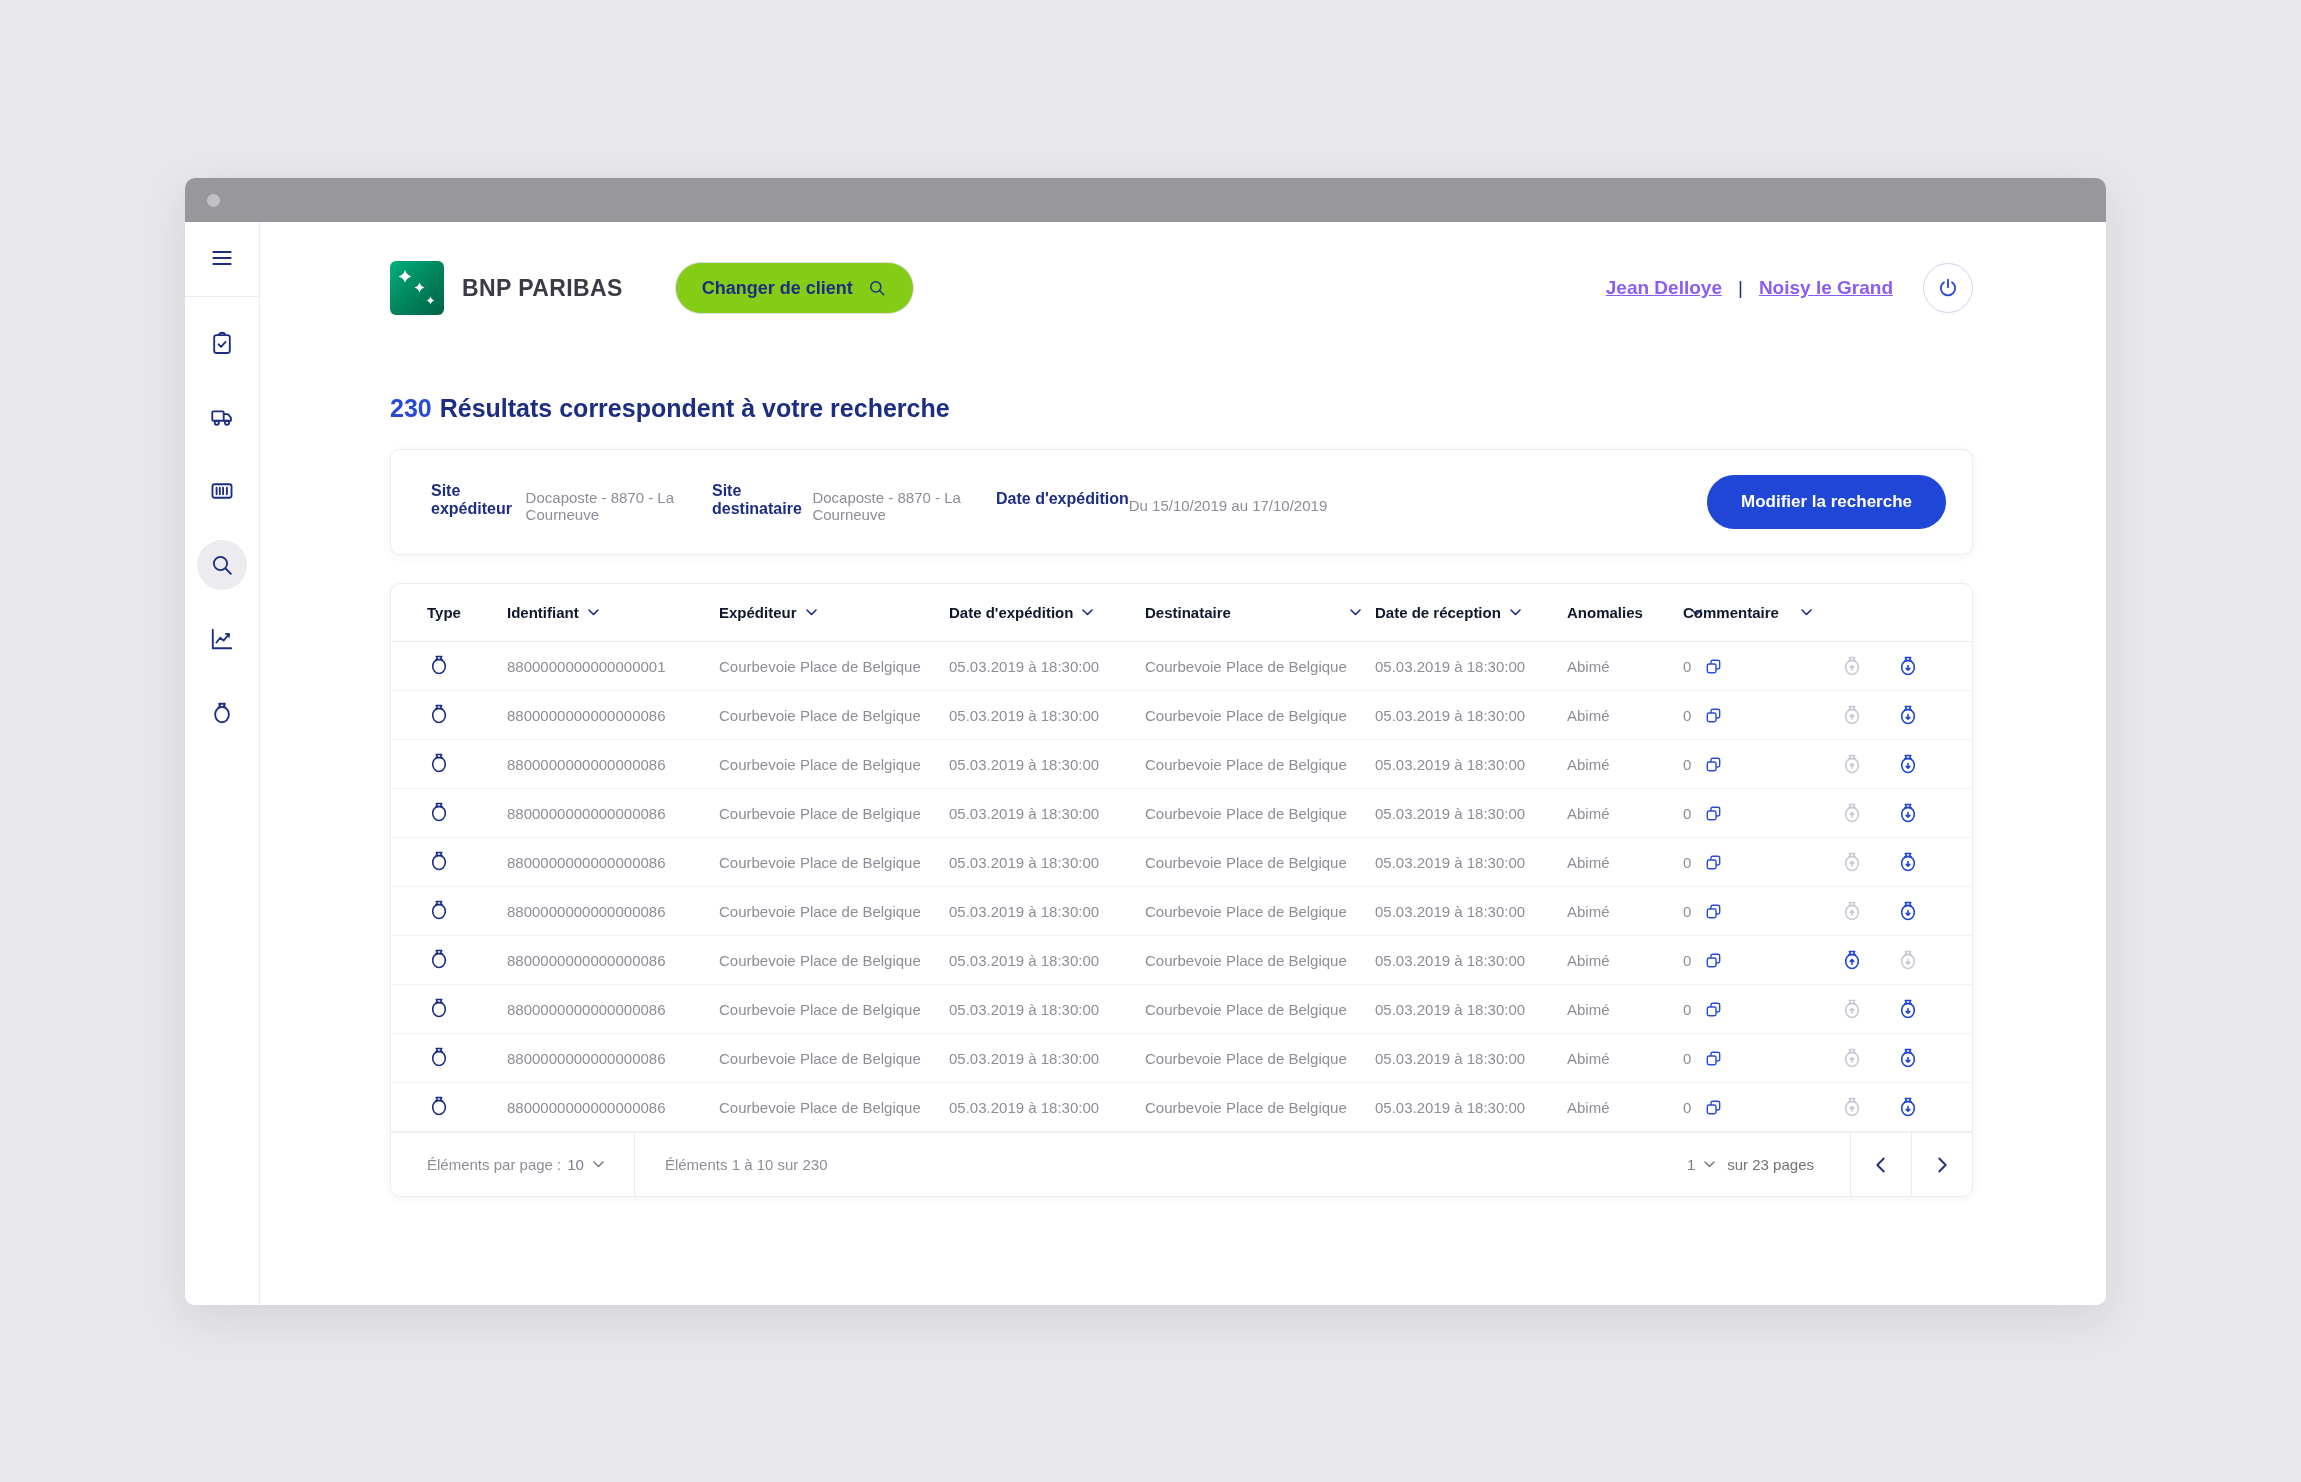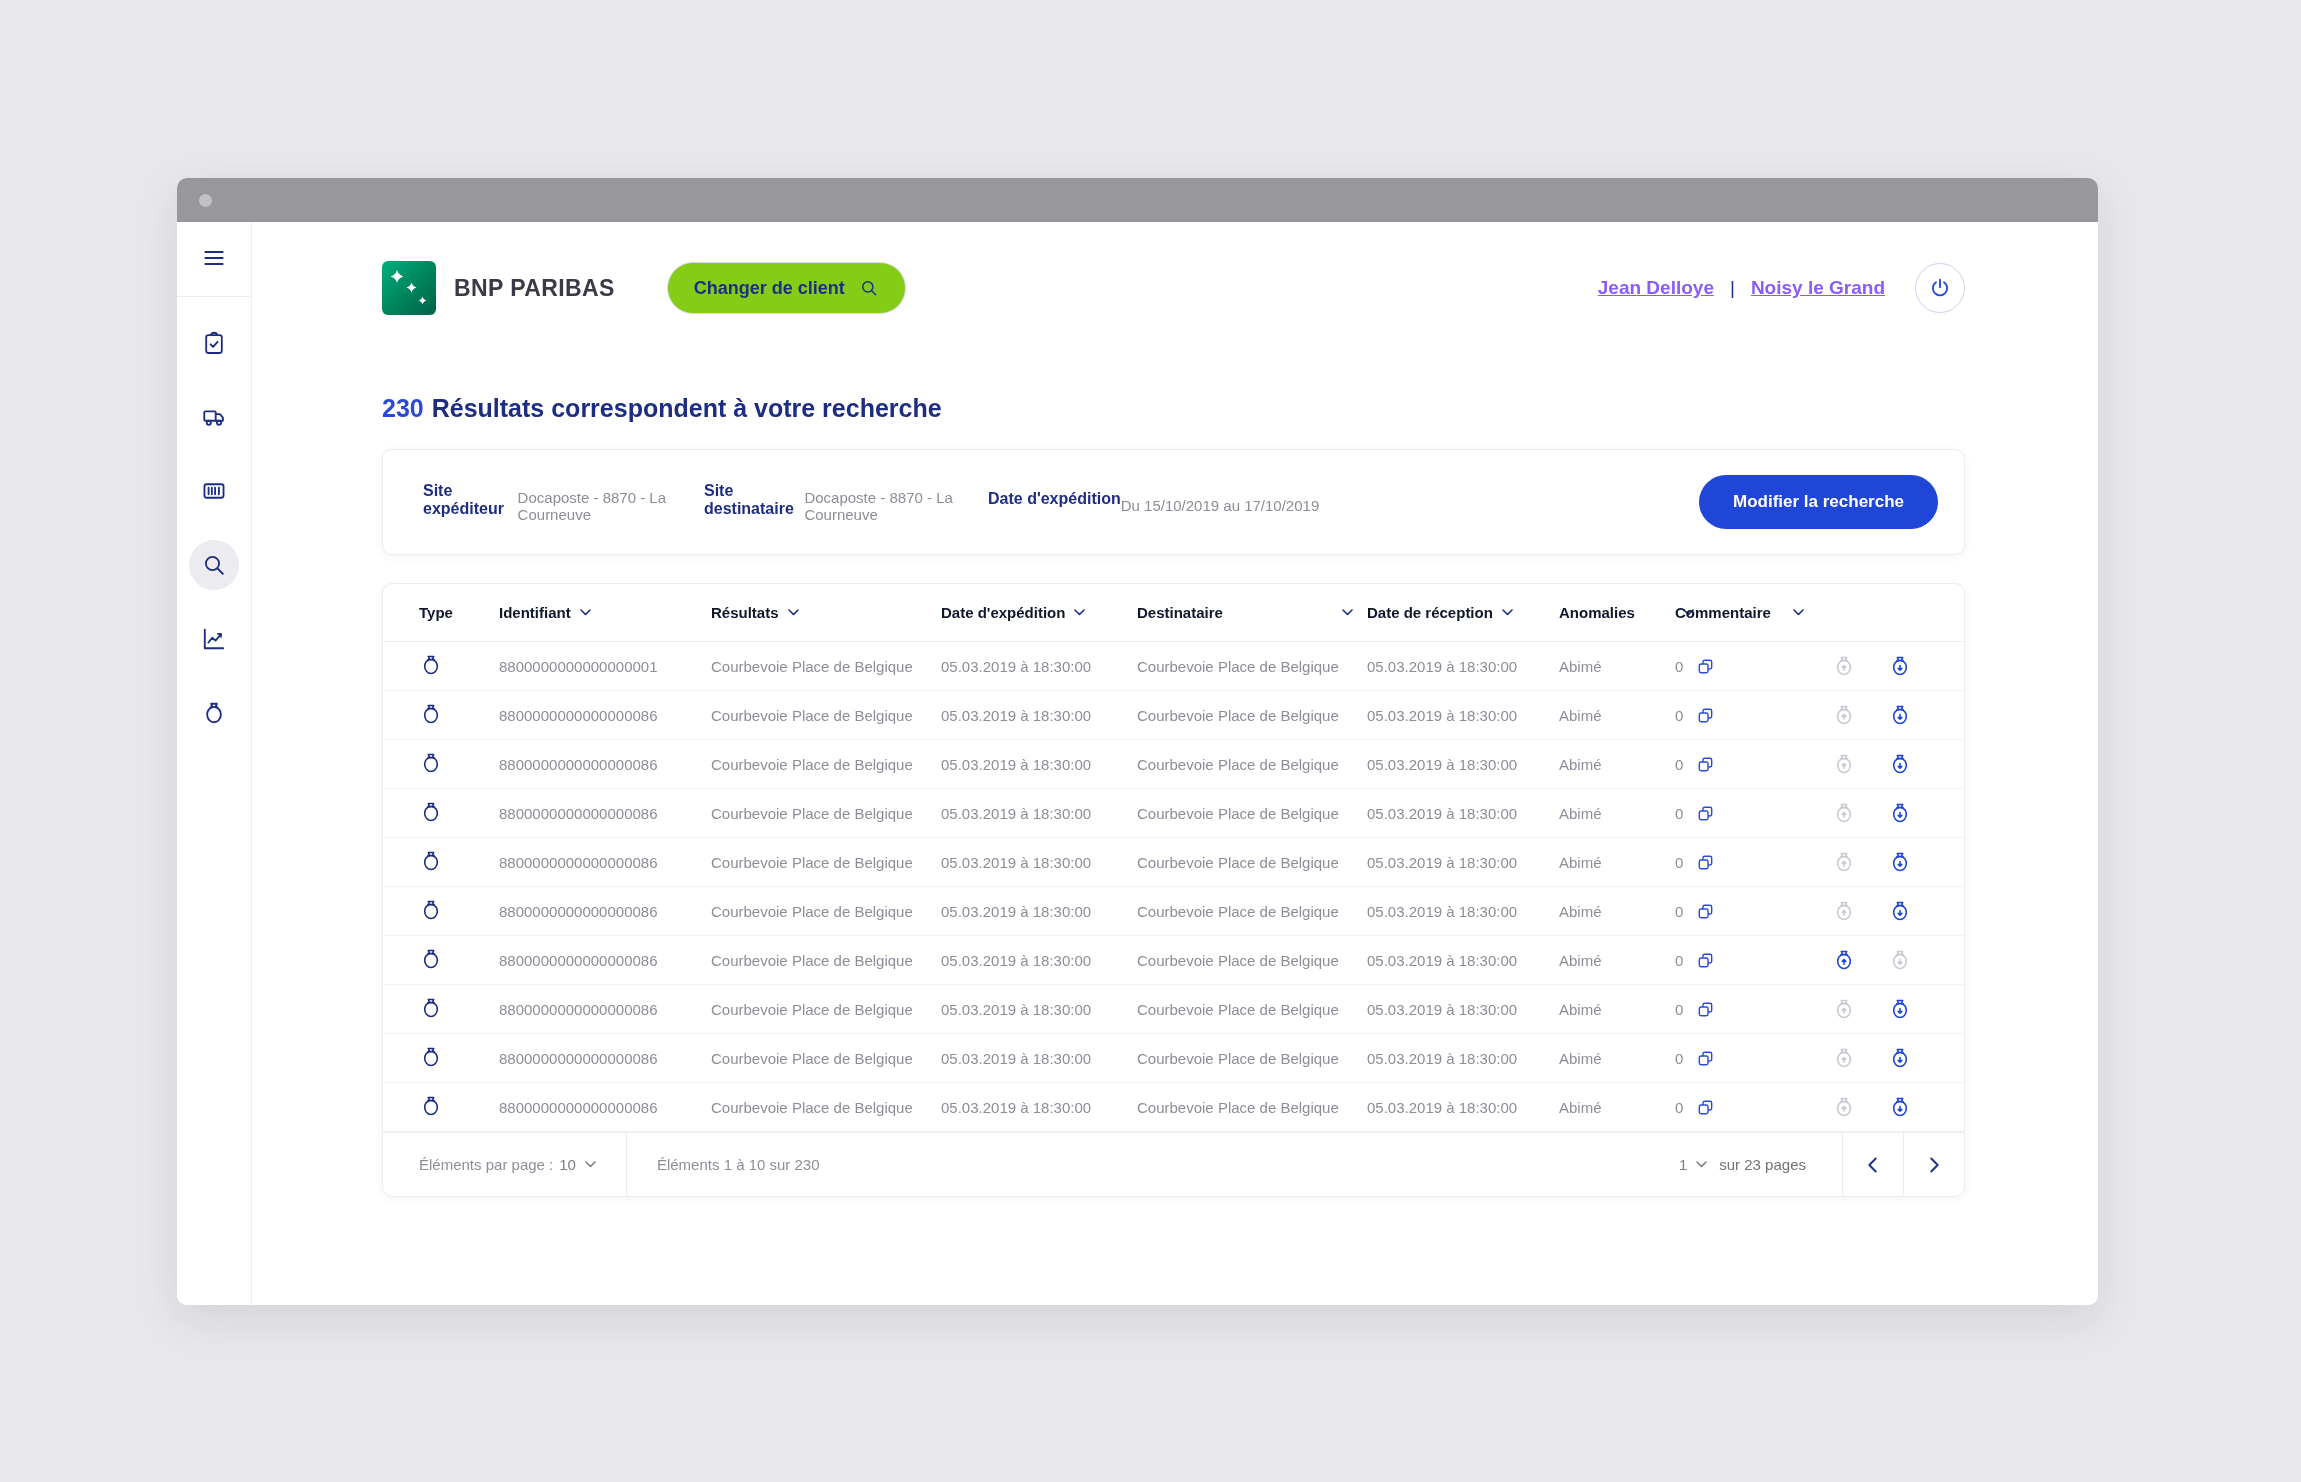--- a/index.html
+++ b/index.html
@@ -7,21 +7,21 @@
   body {
     background:#e8e7ea;
     font-family:"Liberation Sans","DejaVu Sans",sans-serif;
     position:relative; overflow:hidden;
     -webkit-font-smoothing:antialiased;
   }
   .ic { stroke:currentColor; fill:none; stroke-width:1.7; stroke-linecap:round; stroke-linejoin:round; display:block; }
 
   
   .window {
-    position:absolute; left:177px; top:178px; width:1921px; height:1127px;
+    position:absolute; left:185px; top:178px; width:1921px; height:1127px;
     background:#fff; border-radius:10px; overflow:hidden;
     box-shadow:0 14px 44px rgba(30,30,60,.10);
   }
   .titlebar { height:44px; background:#97979c; display:flex; align-items:center; padding:0 22px; }
   .titledot { width:13px; height:13px; border-radius:50%; background:#c2c2c6; }
   .content { display:flex; height:1083px; background:#fff; }
 
   
   .sidebar { width:75px; border-right:1px solid #ececf1; display:flex; flex-direction:column; align-items:center; flex-shrink:0; }
   .sb-btn { width:28px; height:28px; background:none; border:none; color:#1d2e82; display:grid; place-items:center; cursor:pointer; }
@@ -228,21 +228,21 @@
             </div>
             <div class="th col-id">
               <span>Identifiant</span>
               <span class="sort-ch">
                 <svg class="ic" width="11" height="7" viewBox="0 0 11 7" style="stroke-width:1.6">
                   <path d="M1 1l4.5 4.5L10 1"></path>
                 </svg>
               </span>
             </div>
             <div class="th col-exp">
-              <span>Résultats</span>
+              <span>Expéditeur</span>
               <span class="sort-ch">
                 <svg class="ic" width="11" height="7" viewBox="0 0 11 7" style="stroke-width:1.6">
                   <path d="M1 1l4.5 4.5L10 1"></path>
                 </svg>
               </span>
             </div>
             <div class="th col-dexp">
               <span>Date d'expédition</span>
               <span class="sort-ch">
                 <svg class="ic" width="11" height="7" viewBox="0 0 11 7" style="stroke-width:1.6">

